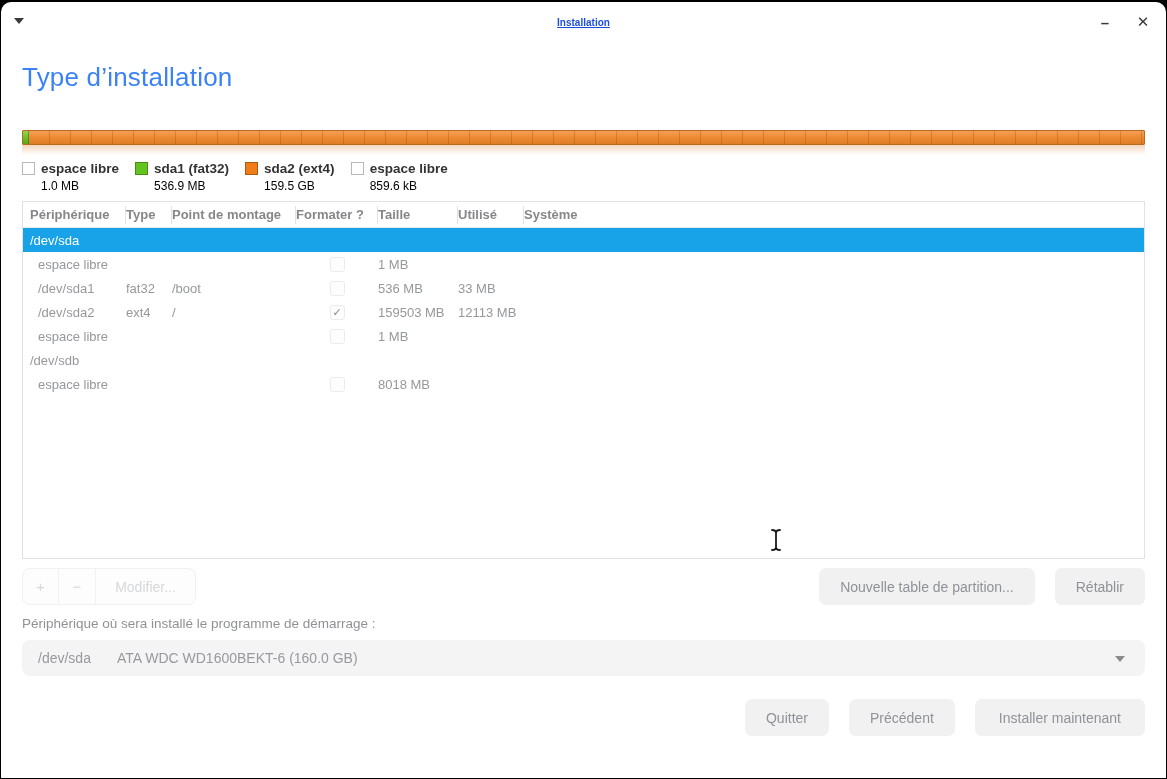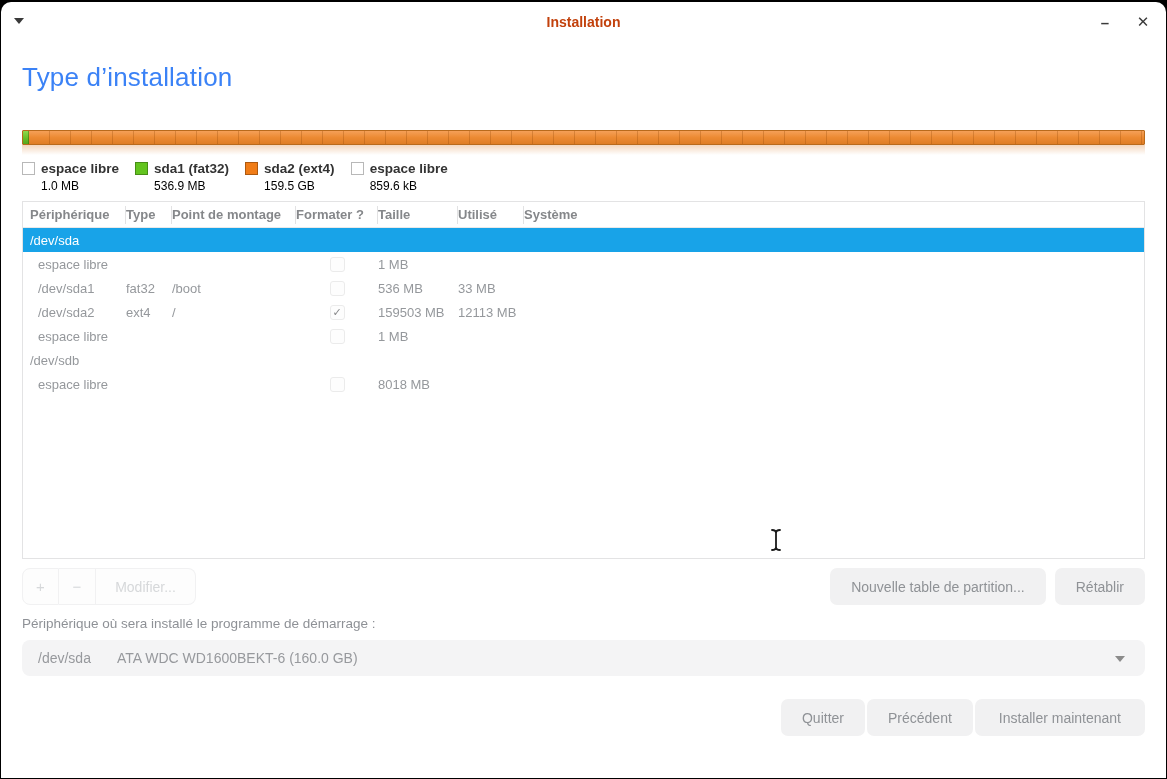--- a/index.html
+++ b/index.html
@@ -7,21 +7,21 @@
   body { background:#000; font-family:"Liberation Sans","DejaVu Sans",sans-serif; position:relative; }
 
   .window { position:absolute; left:1px; top:2px; width:1165px; height:776px;
             background:#fff; border-radius:10px 10px 0 0; overflow:hidden; }
 
   
   .titlebar { position:relative; height:40px; display:flex; align-items:center; justify-content:center; }
   .menu-arrow { position:absolute; left:13px; top:16px; width:0; height:0;
                 border-left:5px solid transparent; border-right:5px solid transparent;
                 border-top:6px solid #3a3a3a; }
-  .win-title { font-size:14px; font-weight:bold; color:#c2410c; }
+  .win-title { font-size:10px; font-weight:bold; color:#1d4ed8;text-decoration:underline; }
   .win-controls { position:absolute; right:14px; top:0; height:40px; display:flex; align-items:center; gap:20px; }
   .win-btn { font-size:15px; font-weight:bold; color:#3a3a3a; width:18px; text-align:center; cursor:default; }
 
   .content { padding:0 21px; }
 
   
   h1.page-title { margin-top:20px; font-size:26px; font-weight:400; color:#3b82f6; letter-spacing:0.2px; }
 
   
   .pbar-wrap { margin-top:37px; }
@@ -60,36 +60,36 @@
   
   .toolbar { margin-top:9px; display:flex; justify-content:space-between; align-items:center; }
   .btn-group { display:flex; }
   .gbtn { height:37px; background:#fdfdfd; border:1px solid #f1f1f2; color:#d6d8da; font-size:15px;
           display:flex; align-items:center; justify-content:center; cursor:default; }
   .gbtn.sq { width:37px; }
   .gbtn.wide { width:100px; font-size:14px; }
   .gbtn:first-child { border-radius:8px 0 0 8px; }
   .gbtn:last-child { border-radius:0 8px 8px 0; }
   .gbtn + .gbtn { border-left:none; }
-  .right-btns { display:flex; gap:9px; }
+  .right-btns { display:flex; gap:20px; }
   .btn { height:37px; background:#f1f1f2; border:none; border-radius:7px; color:#8f9296;
          font-size:14px; padding:0 21px; font-family:inherit; cursor:default; display:flex; align-items:center; }
 
   
   .boot-label { margin-top:11px; font-size:13.5px; color:#8e9196; }
   .boot-select { margin-top:9px; height:36px; background:#f4f4f5; border-radius:8px;
                  display:flex; align-items:center; padding:0 18px 0 16px; position:relative; cursor:default; }
   .boot-dev { font-size:14px; color:#97999d; }
   .boot-desc { font-size:14px; color:#97999d; margin-left:26px; }
   .chevron-down { position:absolute; right:20px; top:16px; width:0; height:0;
                   border-left:5px solid transparent; border-right:5px solid transparent;
                   border-top:6px solid #8b8b8b; }
 
   
-  .footer { margin-top:23px; display:flex; justify-content:flex-end; gap:2px; }
+  .footer { margin-top:23px; display:flex; justify-content:flex-end; gap:20px; }
 
   
   .dots { margin-top:54px; display:flex; justify-content:center; gap:10px; }
   .dot { width:13px; height:11px; border-radius:4px; }
   .dot.active { background:#18a3e8; }
   .dot.inactive { background:#e9e9ea; }
 
   
   .cursor { position:absolute; left:768px; top:527px; }
 </style>

